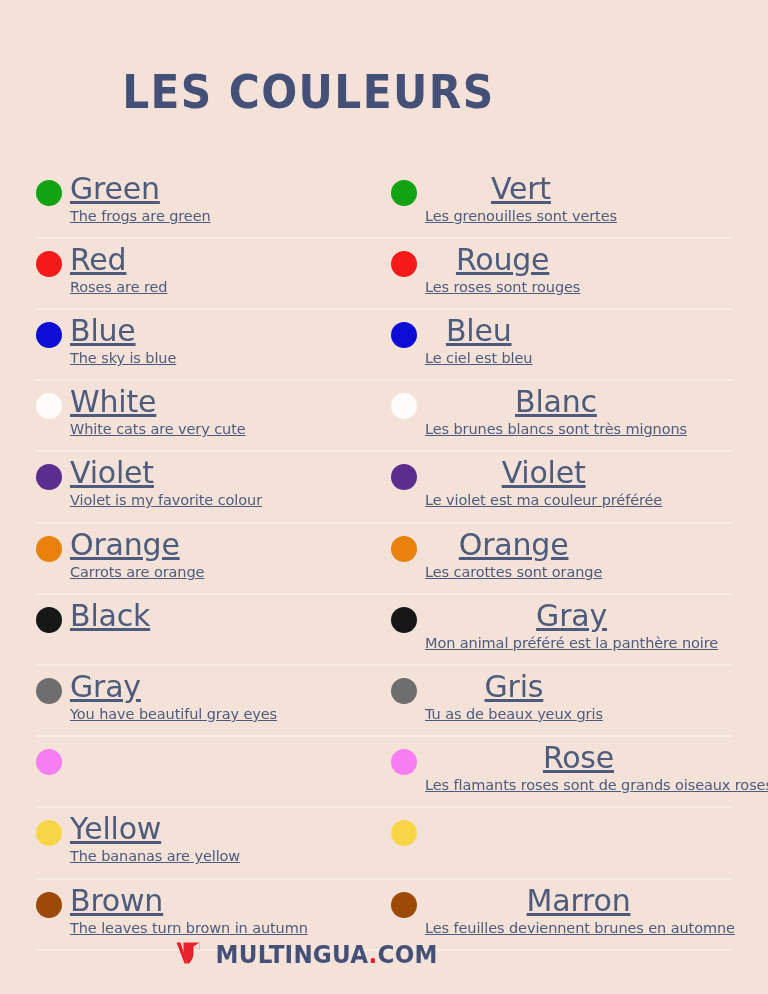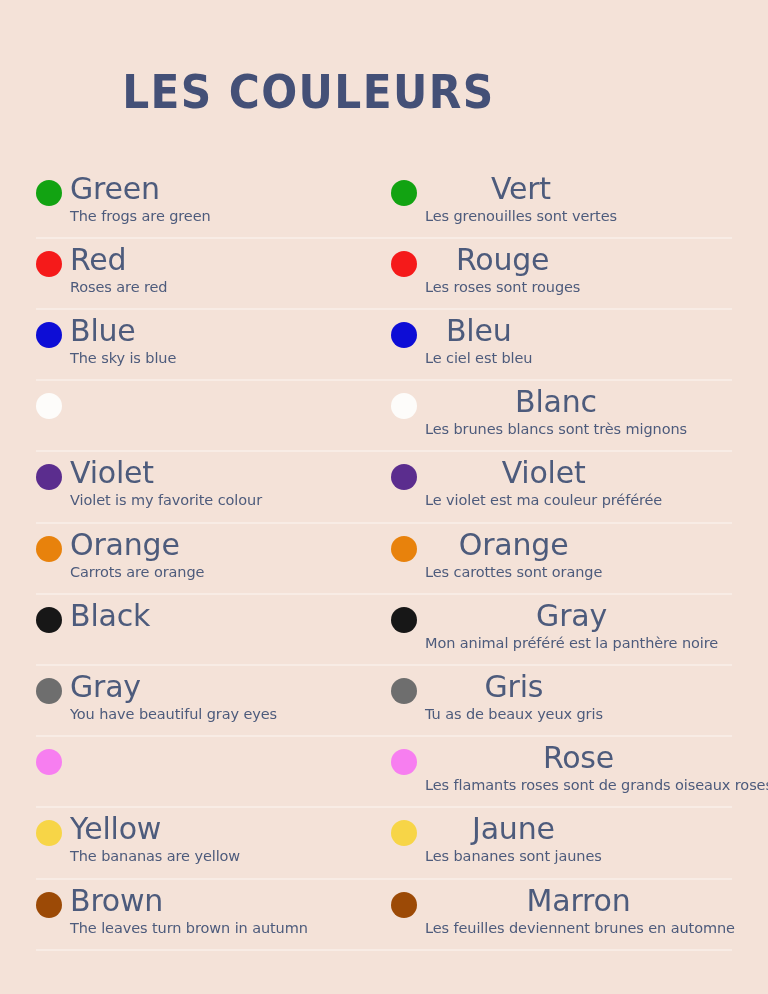--- a/index.html
+++ b/index.html
@@ -12,20 +12,21 @@
     background: #f4e2d8;
     font-family: "DejaVu Sans", sans-serif;
     color: #4d5b7c;
     overflow: hidden;
   }
   .page {
     position: relative;
     width: 616px;
     height: 994px;
     box-sizing: border-box;
+    text-decoration: underline;
   }
 
   
   .title-wrap {
     padding-top: 34px;
     padding-bottom: 18px;
     text-align: center;
   }
   .title {
     font-family: "DejaVu Sans", sans-serif;
@@ -175,20 +176,24 @@
           <span class="swatch" style="background: rgb(13, 13, 214);"></span>
           <div class="texts">
             <div class="color-name">Bleu</div>
             <div class="sentence">Le ciel est bleu</div>
           </div>
         </div>
       </div>
       <div class="row">
         <div class="cell en">
           <span class="swatch" style="background: rgb(253, 252, 250);"></span>
+          <div class="texts">
+            <div class="color-name">White</div>
+            <div class="sentence">White cats are very cute</div>
+          </div>
         </div>
         <div class="cell fr">
           <span class="swatch" style="background: rgb(253, 252, 250);"></span>
           <div class="texts">
             <div class="color-name">Blanc</div>
             <div class="sentence">Les brunes blancs sont très mignons</div>
           </div>
         </div>
       </div>
       <div class="row">
@@ -269,38 +274,44 @@
       <div class="row">
         <div class="cell en">
           <span class="swatch" style="background: rgb(247, 213, 71);"></span>
           <div class="texts">
             <div class="color-name">Yellow</div>
             <div class="sentence">The bananas are yellow</div>
           </div>
         </div>
         <div class="cell fr">
           <span class="swatch" style="background: rgb(247, 213, 71);"></span>
-          <div class="texts">
-            <div class="color-name">Jaune</div>
-            <div class="sentence">Les bananes sont jaunes</div>
-          </div>
         </div>
       </div>
       <div class="row">
         <div class="cell en">
           <span class="swatch" style="background: rgb(156, 74, 6);"></span>
           <div class="texts">
             <div class="color-name">Brown</div>
             <div class="sentence">The leaves turn brown in autumn</div>
           </div>
         </div>
         <div class="cell fr">
           <span class="swatch" style="background: rgb(156, 74, 6);"></span>
           <div class="texts">
             <div class="color-name">Marron</div>
             <div class="sentence">Les feuilles deviennent brunes en automne</div>
           </div>
         </div>
       </div>
     </div>
 
+  <div class="footer">
+    <span class="logo-mark">
+      <svg width="30" height="30" viewBox="0 0 30 30" aria-hidden="true">
+        <path d="M2.5 4.5 L6.5 4.5 L13.5 25.5 L10.5 25.5 Z" fill="#e8212b"></path>
+        <path d="M9.5 4.5 L25.5 4.5 L25.5 11.5 L19.5 8.5 L19.5 14.5 C19.5 20.5 16.8 24 14.2 26.2 C12.3 23.2 10.6 18.5 9.5 13.5 Z" fill="#e8212b"></path>
+        <path d="M19.5 8.5 L25.5 11.5 L25.5 4.5 Z" fill="#f4e2d8"></path>
+      </svg>
+    </span>
+    <span class="logo-text"><span>MULTINGUA</span><span class="dot">.</span><span>COM</span></span>
+  </div>
 
 </div>
 
 </body></html>

